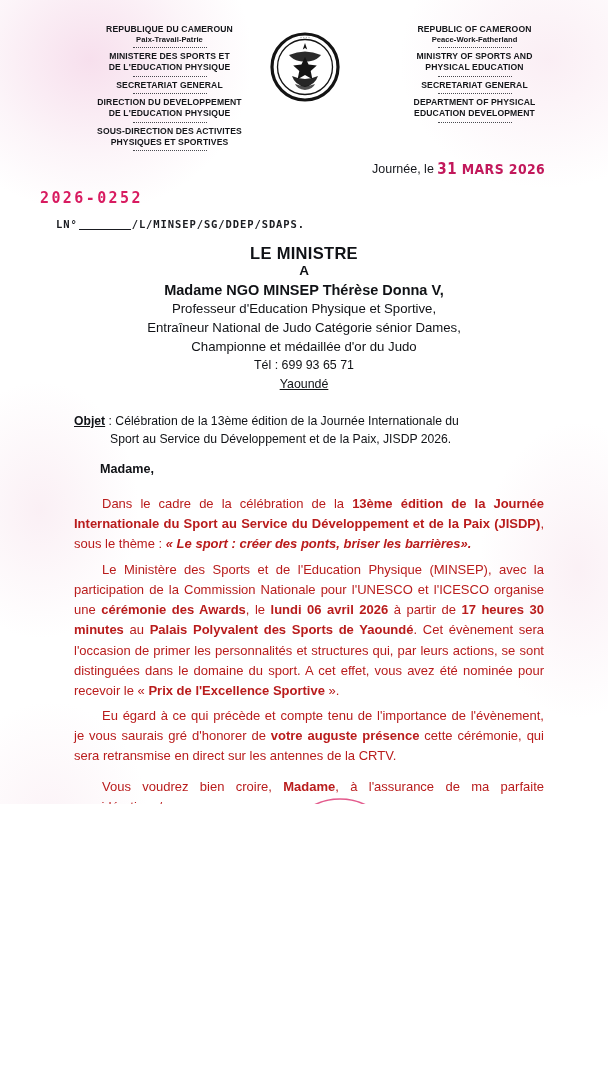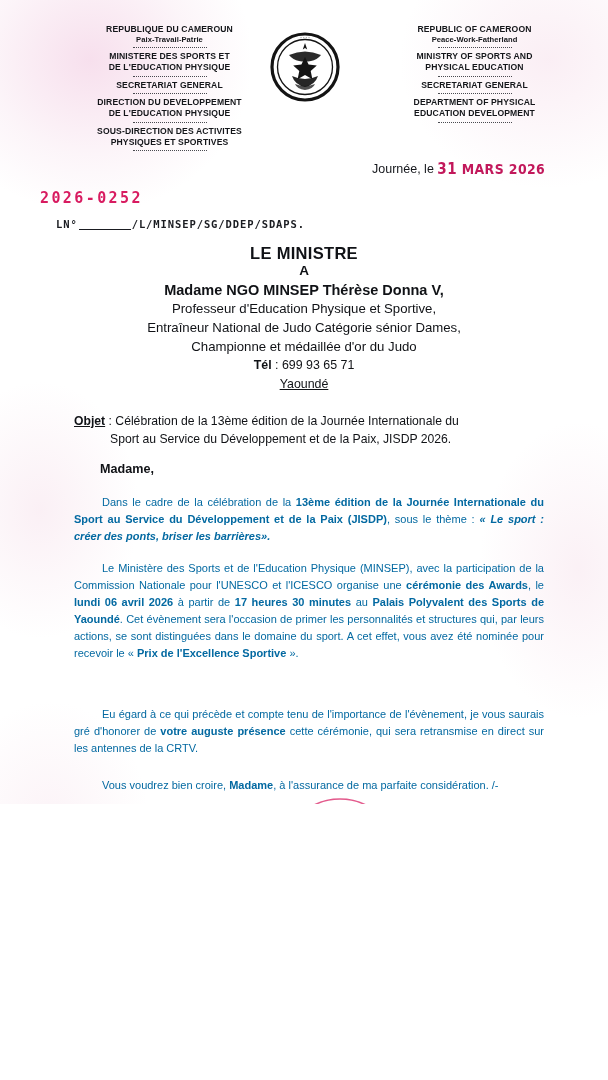--- a/index.html
+++ b/index.html
@@ -201,21 +201,21 @@
   .addr .role {
     font-size: 13.2px;
     font-weight: 400;
     line-height: 1.42;
   }
   .addr .tel {
     font-size: 12.4px;
     font-weight: 400;
     line-height: 1.45;
   }
-  .addr .tel b { font-weight: 700; margin-top: 9px; }
+  .addr .tel b { font-weight: 400; margin-top: 9px; }
   .addr .city {
     font-size: 12.4px;
     text-decoration: underline;
     line-height: 1.5;
     text-align: center;
   }
 
   
   .objet {
     position: absolute;
@@ -235,22 +235,22 @@
     font-size: 12.6px;
     font-weight: 700;
     color: #101216;
   }
 
   
   .body {
     position: absolute;
     left: 74px;
     width: 470px;
-    color: #0369a1;
-    font-size: 11px;
+    color: #b91c1c;
+    font-size: 13px;
     line-height: 1.55;
     text-align: justify;
   }
   .body p {
     margin: 0 0 13px 0;
     text-indent: 28px;
   }
   .body b { font-weight: 700; }
   .body .theme { font-weight: 700; font-style: italic; }
 

